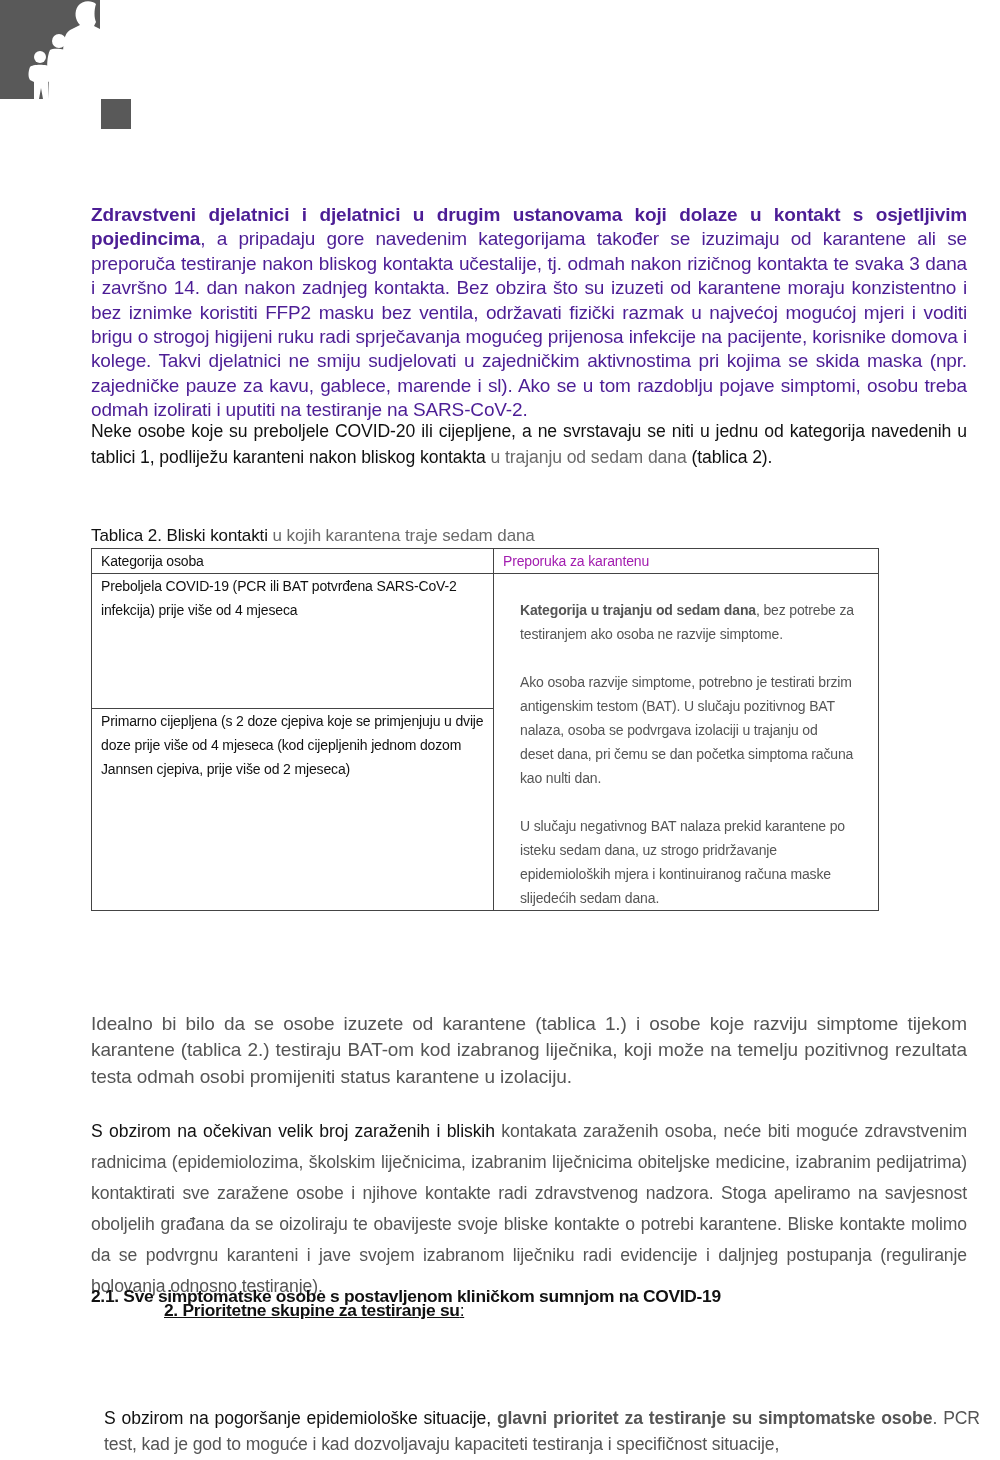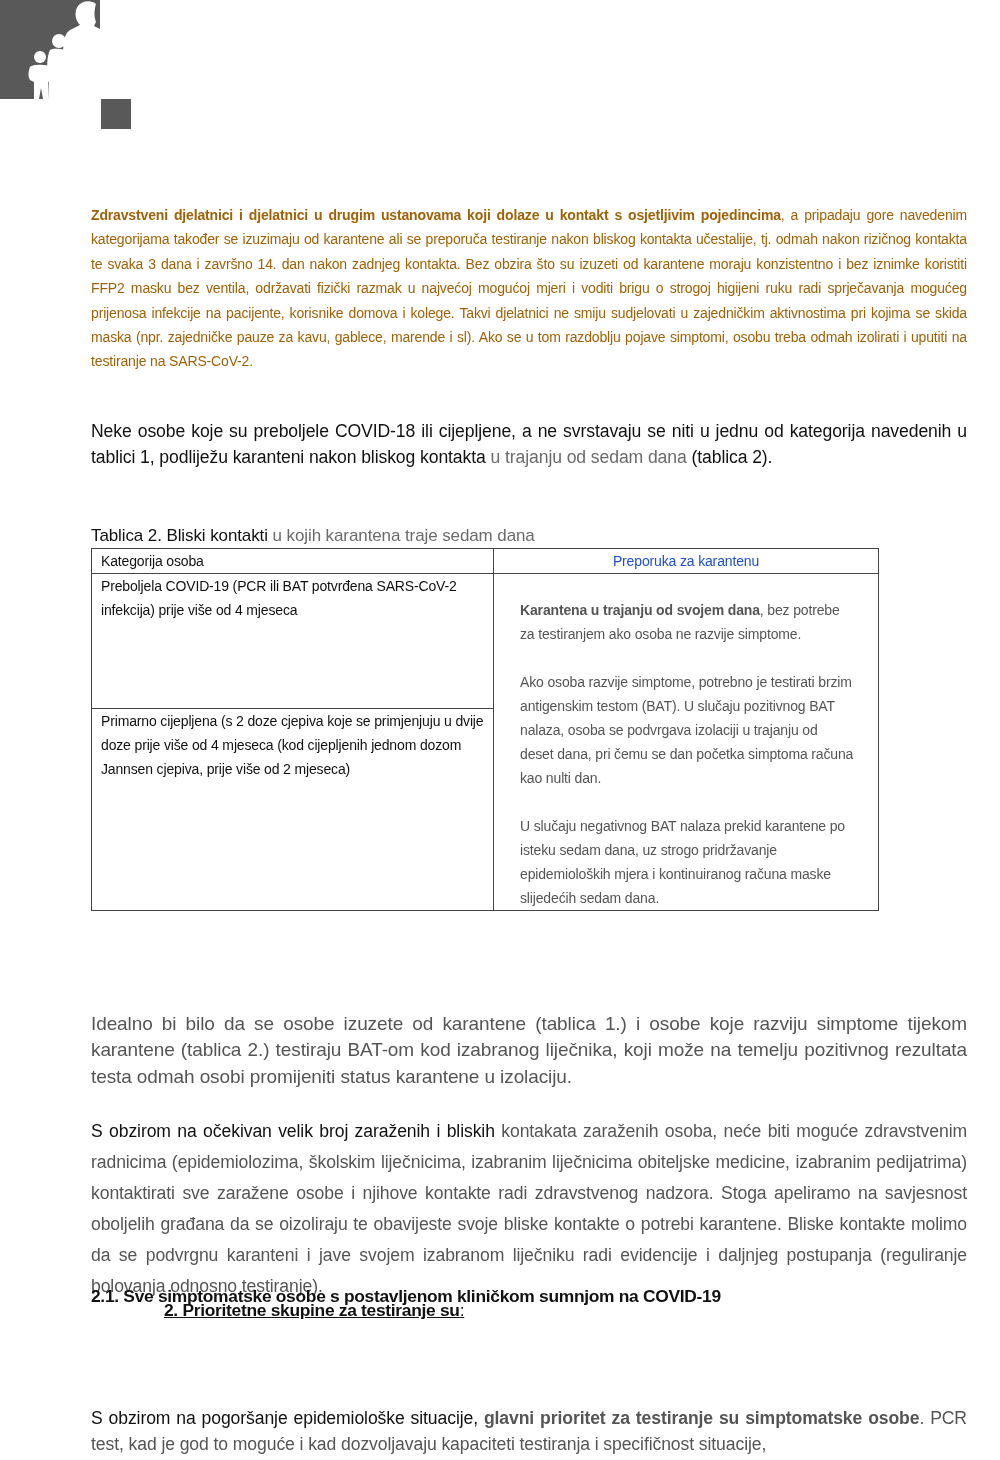--- a/index.html
+++ b/index.html
@@ -7,50 +7,50 @@
       width: 1000px; height: 1460px; position: relative; overflow: hidden;
       font-family: "Liberation Sans", sans-serif; color: #111;
     }
     .logo { position: absolute; left: 0; top: 0; width: 110px; height: 100px; }
     .logo-square { position: absolute; left: 101px; top: 99px; width: 30px; height: 30px; background: #595959; }
     .p {
       position: absolute; left: 91px; width: 876px;
       text-align: justify; text-align-last: left;
       font-family: "Liberation Sans", sans-serif;
     }
-    .p1 { top: 203px; font-size: 14px; line-height: 24.4px; letter-spacing: -0.15px; color: #a16207; }
+    .p1 { top: 203px; font-size: 19px; line-height: 24.4px; letter-spacing: -0.15px; color: #4c1d95; }
     .p2 { top: 418px; font-size: 17.6px; line-height: 26.4px; letter-spacing: -0.1px; color: #111; }
     .grey { color: #6b6b6b; }
     .table-caption {
       position: absolute; left: 91px; top: 525px; font-size: 17px; line-height: 22px; color: #111;
       letter-spacing: -0.1px;
       text-align: right;
     }
     table.t2 {
       position: absolute; left: 91px; top: 548px; width: 788px;
       border-collapse: collapse; font-size: 14px; line-height: 24px; letter-spacing: -0.15px;
     }
     table.t2 td { border: 1px solid #444; vertical-align: top; padding: 0 9px; }
     table.t2 td.c1 { width: 383px; color: #111; }
     table.t2 td.c2 { color: #555; padding: 0 24px 0 26px; }
-    table.t2 .hdr td.c2 { text-align: center; color: #1d4ed8; padding: 0 9px; }
+    table.t2 .hdr td.c2 { text-align: left; color: #a21caf; padding: 0 9px; }
     .gap { height: 24px; }
     .p3 { top: 1011px; font-size: 19px; line-height: 26.4px; color: #555; letter-spacing: -0.1px; }
     .p4 { top: 1116px; font-size: 17.6px; line-height: 31px; color: #555; letter-spacing: -0.1px; }
     .dark { color: #111; }
     .h2 {
       position: absolute; left: 164px; top: 1300px; font-size: 17.4px; font-weight: bold; color: #111;
       letter-spacing: -0.3px;
       text-decoration: underline;
     }
     .h21 {
       position: absolute; left: 91px; top: 1286px; font-size: 17.4px; font-weight: bold; color: #111;
       letter-spacing: -0.3px;
     }
-    .p5 { top: 1405px; font-size: 17.6px; line-height: 26.4px; color: #555; letter-spacing: -0.1px; }
+    .p5 { top: 1405px; font-size: 17.6px; line-height: 26.4px; color: #555; letter-spacing: -0.1px; margin-left: 13px; }
     .b { font-weight: bold; }
   </style>
 </head>
 <body>
 
 <div class="logo">
   <svg width="110" height="100" viewBox="0 0 110 100">
     <rect x="0" y="0" width="100" height="99" fill="#595959"></rect>
 
     <path d="M78,0 L100,0 L100,29 L94,26 L96,22 C94,18 94,10 96,4 C92,0 82,0 78,6 C74,12 75,20 80,25 L70,30 C64,34 63,42 63,60 L62,99 L110,99 L110,0 Z" fill="#ffffff"></path>
@@ -62,38 +62,38 @@
     <path d="M30,67 C32,64 48,64 50,67 L52,80 L48,82 L48,99 L43,99 L41,88 L39,99 L34,99 L34,82 L30,80 C28,77 28,72 30,67 Z" fill="#ffffff"></path>
   </svg>
 </div>
 <div class="logo-square"></div>
 
 <div class="p p1">
   <span class="b">Zdravstveni djelatnici i djelatnici u drugim ustanovama koji dolaze u kontakt s osjetljivim pojedincima</span><span>, a pripadaju gore navedenim kategorijama također se izuzimaju od karantene ali se preporuča testiranje nakon bliskog kontakta učestalije, tj. odmah nakon rizičnog kontakta te svaka 3 dana i završno 14. dan nakon zadnjeg kontakta. Bez obzira što su izuzeti od karantene moraju konzistentno i bez iznimke koristiti FFP2 masku bez ventila, održavati fizički razmak u najvećoj mogućoj mjeri i voditi brigu o strogoj higijeni ruku radi sprječavanja mogućeg prijenosa infekcije na pacijente, korisnike domova i kolege. Takvi djelatnici ne smiju sudjelovati u zajedničkim aktivnostima pri kojima se skida maska (npr. zajedničke pauze za kavu, gablece, marende i sl). Ako se u tom razdoblju pojave simptomi, osobu treba odmah izolirati i uputiti na testiranje na SARS-CoV-2.</span>
 </div>
 
 <div class="p p2">
-  <span>Neke osobe koje su preboljele COVID-18 ili cijepljene, a ne svrstavaju se niti u jednu od kategorija navedenih u tablici 1,  podliježu karanteni nakon bliskog kontakta </span><span class="grey">u trajanju od sedam dana</span><span> (tablica 2).</span>
+  <span>Neke osobe koje su preboljele COVID-20 ili cijepljene, a ne svrstavaju se niti u jednu od kategorija navedenih u tablici 1,  podliježu karanteni nakon bliskog kontakta </span><span class="grey">u trajanju od sedam dana</span><span> (tablica 2).</span>
 </div>
 
 <div class="table-caption">
   <span>Tablica 2. Bliski kontakti</span><span class="grey"> u kojih karantena traje sedam dana</span>
 </div>
 
 <table class="t2">
   <tbody>
       <tr class="hdr">
     <td class="c1">Kategorija osoba</td>
     <td class="c2">Preporuka za karantenu</td>
   </tr>
   <tr>
     <td class="c1">Preboljela COVID-19 (PCR ili BAT potvrđena SARS-CoV-2 infekcija) prije više od 4 mjeseca</td>
     <td class="c2" rowspan="2">
       <div class="gap"></div>
-      <div><span class="b">Karantena u  trajanju od svojem dana</span><span>, bez potrebe za testiranjem ako osoba ne razvije simptome.</span></div>
+      <div><span class="b">Kategorija u  trajanju od sedam dana</span><span>, bez potrebe za testiranjem ako osoba ne razvije simptome.</span></div>
       <div class="gap"></div>
       <div>Ako osoba razvije simptome, potrebno je testirati brzim antigenskim testom (BAT). U slučaju pozitivnog BAT nalaza, osoba se podvrgava izolaciji u trajanju od deset dana, pri čemu se dan početka simptoma računa kao nulti dan.</div>
       <div class="gap"></div>
       <div>U slučaju negativnog BAT nalaza prekid karantene po isteku sedam dana, uz strogo pridržavanje epidemioloških mjera i kontinuiranog računa maske slijedećih sedam dana.</div>
     </td>
   </tr>
   <tr>
     <td class="c1">Primarno cijepljena (s 2 doze cjepiva koje se primjenjuju u dvije doze prije više od 4 mjeseca (kod cijepljenih jednom dozom Jannsen cjepiva, prije više od 2 mjeseca)</td>
   </tr>
 </tbody>

